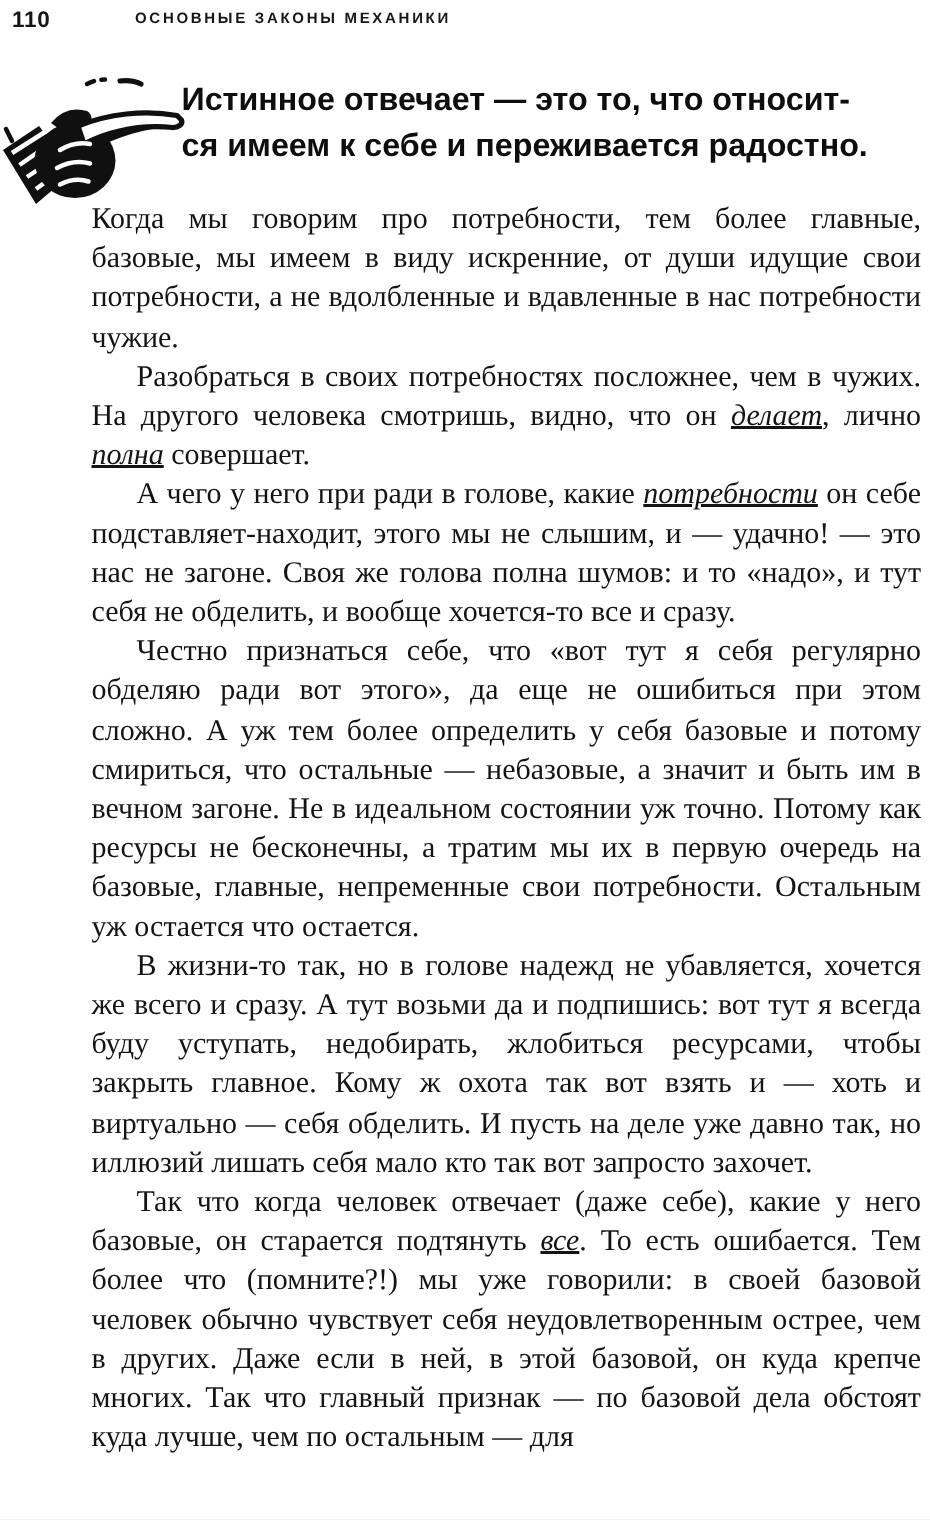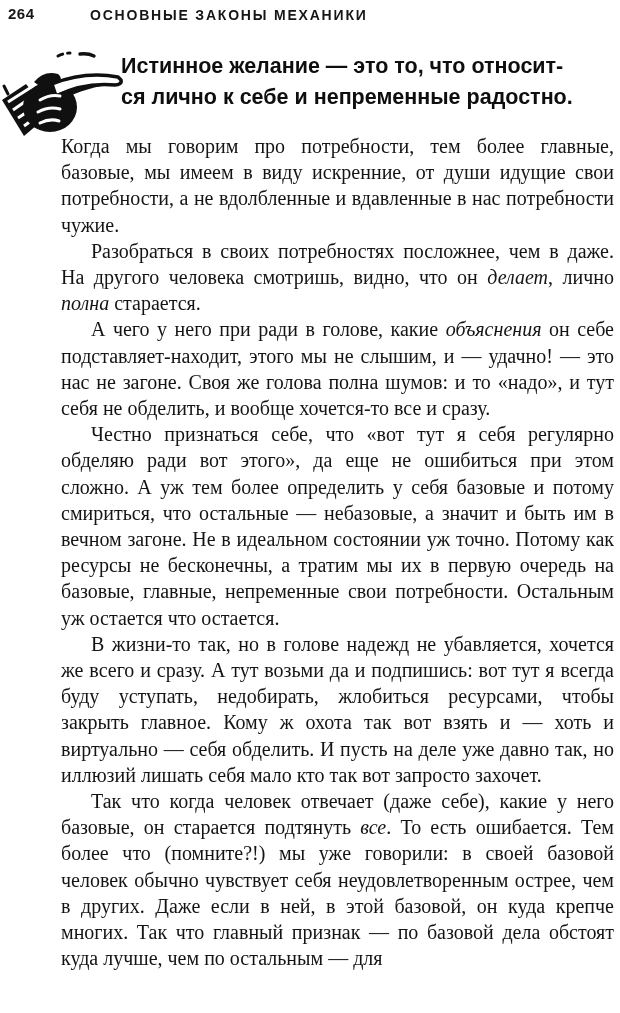--- a/index.html
+++ b/index.html
@@ -19,21 +19,21 @@
     font-family: "Liberation Sans", sans-serif;
     font-weight: bold;
   }
   .page-number {
     position: absolute; left: 0; top: 0;
     font-size: 15px;
     letter-spacing: 0.5px;
   }
   .running-head {
     position: absolute; left: 82px; top: 2px;
-    font-size: 14px;
+    font-size: 10px;
     letter-spacing: 1.8px;
   }
   .hand-illustration {
     position: absolute;
     left: 0; top: 50px;
     width: 126px; height: 96px;
   }
   .chapter-heading {
     position: absolute;
     left: 121px; top: 51px;
@@ -49,29 +49,29 @@
     position: absolute;
     left: 61px; top: 133px;
     width: 553px;
     font-size: 20px;
     line-height: 26.2px;
     text-align: justify;
     color: #141414;
   }
   .body-text p { margin: 0; padding: 0; }
   .body-text p.indent { text-indent: 30px; }
-  .body-text em { font-style: italic; }
+  .body-text em { font-style: italic; text-decoration: underline; }
 </style>
 </head>
 <body>
 
 <div class="page">
 
   <div class="header-row">
-    <span class="page-number">264</span>
+    <span class="page-number">110</span>
     <span class="running-head">ОСНОВНЫЕ ЗАКОНЫ МЕХАНИКИ</span>
   </div>
 
   <div class="hand-illustration">
     <svg viewBox="0 0 126 96" width="126" height="96" xmlns="http://www.w3.org/2000/svg" aria-hidden="true">
 
       <path d="M58 6 q6 -3 12 -3" stroke="#101010" stroke-width="3" fill="none" stroke-linecap="round" stroke-dasharray="5 5"></path>
       <path d="M80 4 q8 -1 14 2" stroke="#101010" stroke-width="3.4" fill="none" stroke-linecap="round"></path>
 
       <path d="M2 50 L26 34 L50 64 L24 86 Z" fill="#101010"></path>
@@ -84,26 +84,26 @@
       <path d="M52 34 C72 26 96 23 118 27 L121 30 C122 33 119 35 115 35 C94 33 74 37 56 46 Z" fill="#ffffff" stroke="#101010" stroke-width="3.5" stroke-linejoin="round"></path>
       <path d="M56 44 C76 36 98 33 116 34 C96 36 78 41 62 50 Z" fill="#101010"></path>
 
       <path d="M40 50 q10 -6 20 -4 M38 62 q11 -6 22 -3 M40 73 q10 -5 19 -2" stroke="#ffffff" stroke-width="3" fill="none" stroke-linecap="round"></path>
 
       <path d="M4 36 l4 8" stroke="#101010" stroke-width="3" stroke-linecap="round"></path>
     </svg>
   </div>
 
   <div class="chapter-heading">
-    <span class="hline">Истинное желание — это то, что относит-</span>
-    <span class="hline">ся лично к себе и непременные радостно.</span>
+    <span class="hline">Истинное отвечает — это то, что относит-</span>
+    <span class="hline">ся имеем к себе и переживается радостно.</span>
   </div>
 
   <div class="body-text">
       <p><span>Когда мы говорим про потребности, тем более главные, базовые, мы имеем в виду искренние, от души идущие свои потребности, а не вдолбленные и вдавленные в нас потребности чужие.</span></p>
-      <p class="indent"><span>Разобраться в своих потребностях посложнее, чем в даже. На другого человека смотришь, видно, что он </span><em>делает</em><span>, лично </span><em>полна</em><span> старается.</span></p>
-      <p class="indent"><span>А чего у него при ради в голове, какие </span><em>объяснения</em><span> он себе подставляет-находит, этого мы не слышим, и — удачно! — это нас не загоне. Своя же голова полна шумов: и то «надо», и тут себя не обделить, и вообще хочется-то все и сразу.</span></p>
+      <p class="indent"><span>Разобраться в своих потребностях посложнее, чем в чужих. На другого человека смотришь, видно, что он </span><em>делает</em><span>, лично </span><em>полна</em><span> совершает.</span></p>
+      <p class="indent"><span>А чего у него при ради в голове, какие </span><em>потребности</em><span> он себе подставляет-находит, этого мы не слышим, и — удачно! — это нас не загоне. Своя же голова полна шумов: и то «надо», и тут себя не обделить, и вообще хочется-то все и сразу.</span></p>
       <p class="indent"><span>Честно признаться себе, что «вот тут я себя регулярно обделяю ради вот этого», да еще не ошибиться при этом сложно. А уж тем более определить у себя базовые и потому смириться, что остальные — небазовые, а значит и быть им в вечном загоне. Не в идеальном состоянии уж точно. Потому как ресурсы не бесконечны, а тратим мы их в первую очередь на базовые, главные, непременные свои потребности. Остальным уж остается что остается.</span></p>
       <p class="indent"><span>В жизни-то так, но в голове надежд не убавляется, хочется же всего и сразу. А тут возьми да и подпишись: вот тут я всегда буду уступать, недобирать, жлобиться ресурсами, чтобы закрыть главное. Кому ж охота так вот взять и — хоть и виртуально — себя обделить. И пусть на деле уже давно так, но иллюзий лишать себя мало кто так вот запросто захочет.</span></p>
       <p class="indent"><span>Так что когда человек отвечает (даже себе), какие у него базовые, он старается подтянуть </span><em>все</em><span>. То есть ошибается. Тем более что (помните?!) мы уже говорили: в своей базовой человек обычно чувствует себя неудовлетворенным острее, чем в других. Даже если в ней, в этой базовой, он куда крепче многих. Так что главный признак — по базовой дела обстоят куда лучше, чем по остальным — для</span></p>
     </div>
 
 </div>
 
 </body></html>

